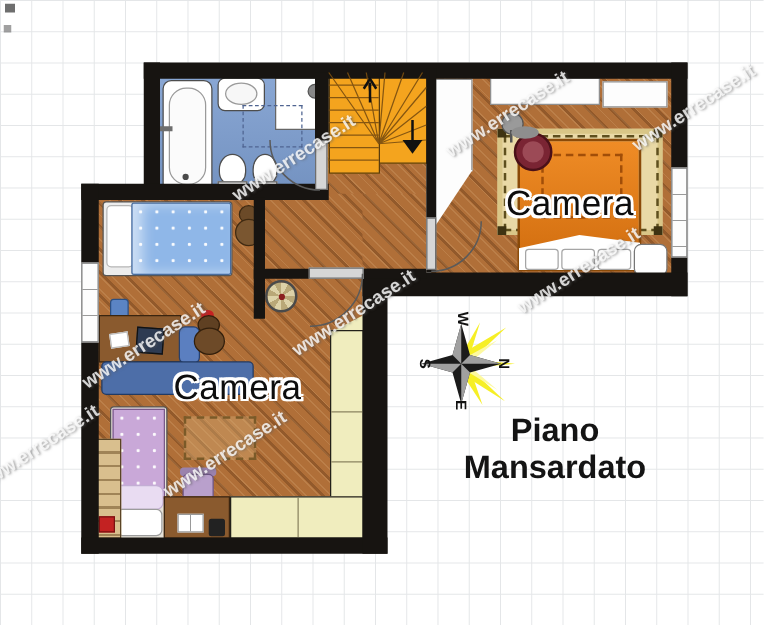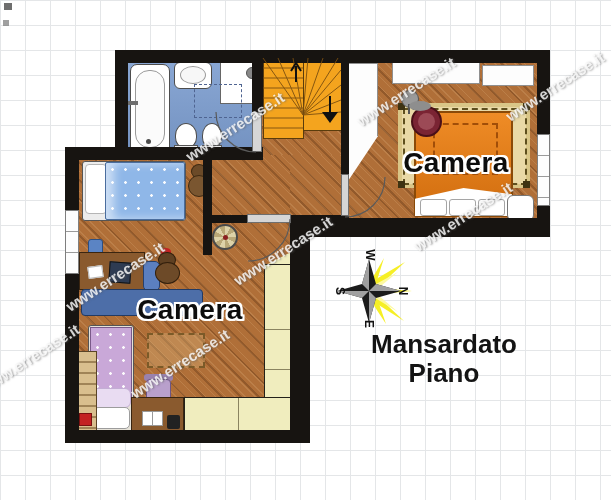--- a/index.html
+++ b/index.html
@@ -20,21 +20,21 @@
     background-image:linear-gradient(rgba(255,255,255,.10), rgba(0,0,0,.07));}
   .stairs{position:absolute;background:var(--stairs-orange,#f4a41e);border:1px solid #5a3c0c;box-sizing:border-box;}
   .fx{position:absolute;background:#fff;border:1.5px solid #4d4d4d;box-sizing:border-box;}
   .win{position:absolute;background:#fdfdfd;border:1px solid #7e7e7e;box-sizing:border-box;
     background-image:repeating-linear-gradient(180deg, transparent 0 20px, #9a9a9a 20px 21px);}
   .doorbar{position:absolute;background:#d6d6d6;border:1px solid #6e6e6e;box-sizing:border-box;}
   .closet{position:absolute;background:#fdfdfd;border:1px solid #8f8f8f;box-sizing:border-box;}
   .cream{position:absolute;background:var(--wardrobe-cream,#f0edbe);border:1.5px solid #23211a;box-sizing:border-box;}
   .dots{background-image:radial-gradient(circle, rgba(255,255,255,.95) 1px, transparent 1.6px);background-size:13px 13px;}
   .room-label{
-    position:absolute;text-align:center;font-weight:bold;font-size:28px;color:#0d0d0d;letter-spacing:.5px;
+    position:absolute;text-align:center;font-weight:normal;font-size:28px;color:#0d0d0d;letter-spacing:.5px;
     text-shadow:-2px -2px 0 #fff,2px -2px 0 #fff,-2px 2px 0 #fff,2px 2px 0 #fff,0 -2px 0 #fff,0 2px 0 #fff,-2px 0 0 #fff,2px 0 0 #fff;
     white-space:nowrap;}
   .title{position:absolute;text-align:center;font-weight:bold;font-size:26px;color:#141414;line-height:1.12;}
   .wm{position:absolute;width:168px;text-align:center;font-weight:bold;font-size:15px;
     color:rgba(252,252,252,.82);text-shadow:1px 1px 2px rgba(90,90,90,.55);
     transform:rotate(-33deg);white-space:nowrap;pointer-events:none;}
   .compass-letter{position:absolute;width:14px;height:14px;font-weight:bold;font-size:12px;color:#111;
     text-align:center;transform:rotate(90deg);}
   svg{position:absolute;left:0;top:0;pointer-events:none;}
 </style>
@@ -204,22 +204,22 @@
 
   <div class="compass-letter" style="left:363px;top:248px;">W</div>
   <div class="compass-letter" style="left:396px;top:284px;">N</div>
   <div class="compass-letter" style="left:362px;top:317px;">E</div>
   <div class="compass-letter" style="left:333px;top:284px;">S</div>
 
   <div class="room-label" style="left:396px;top:147px;width:120px;">Camera</div>
   <div class="room-label" style="left:128px;top:294px;width:124px;">Camera</div>
 
   <div class="title" style="left:356px;top:330px;width:176px;">
+    <div>Piano</div>
     <div>Mansardato</div>
-    <div>Piano</div>
   </div>
 
   <div class="wm" style="left:151px;top:118px;">www.errecase.it</div>
   <div class="wm" style="left:31px;top:268px;">www.errecase.it</div>
   <div class="wm" style="left:199px;top:242px;">www.errecase.it</div>
   <div class="wm" style="left:96px;top:355px;">www.errecase.it</div>
   <div class="wm" style="left:322px;top:83px;">www.errecase.it</div>
   <div class="wm" style="left:379px;top:208px;">www.errecase.it</div>
   <div class="wm" style="left:471px;top:78px;">www.errecase.it</div>
   <div class="wm" style="left:-54px;top:350px;">www.errecase.it</div>

